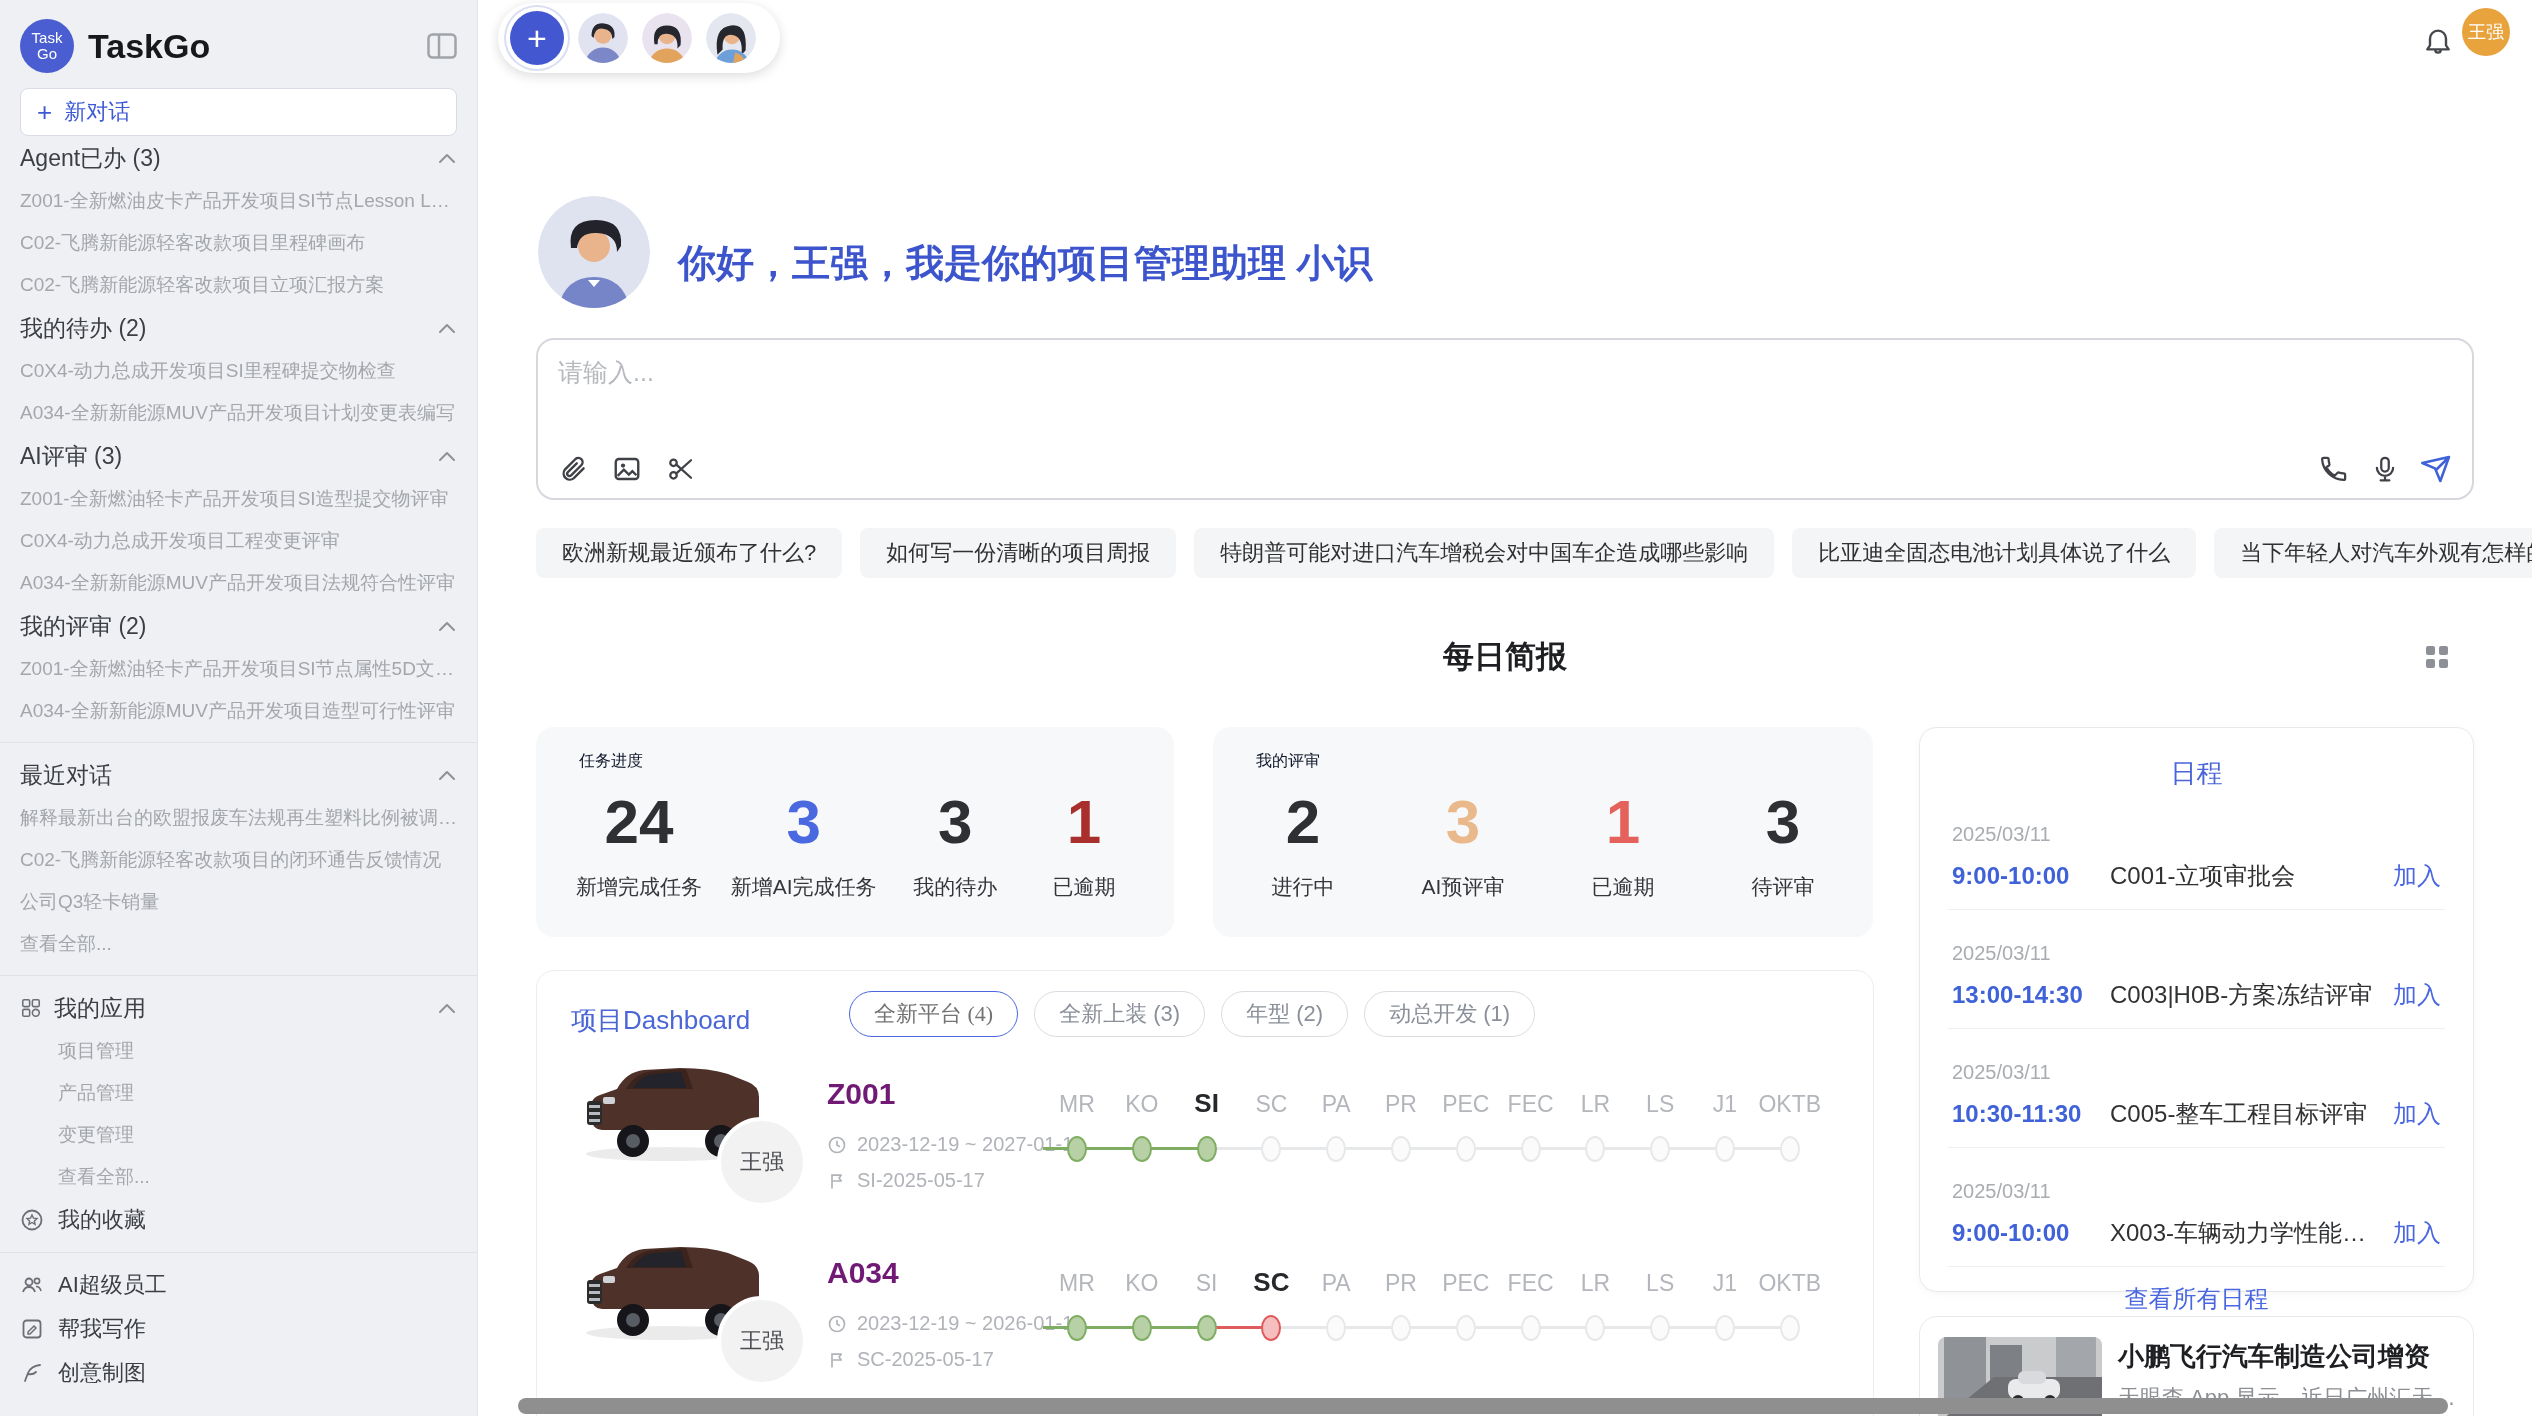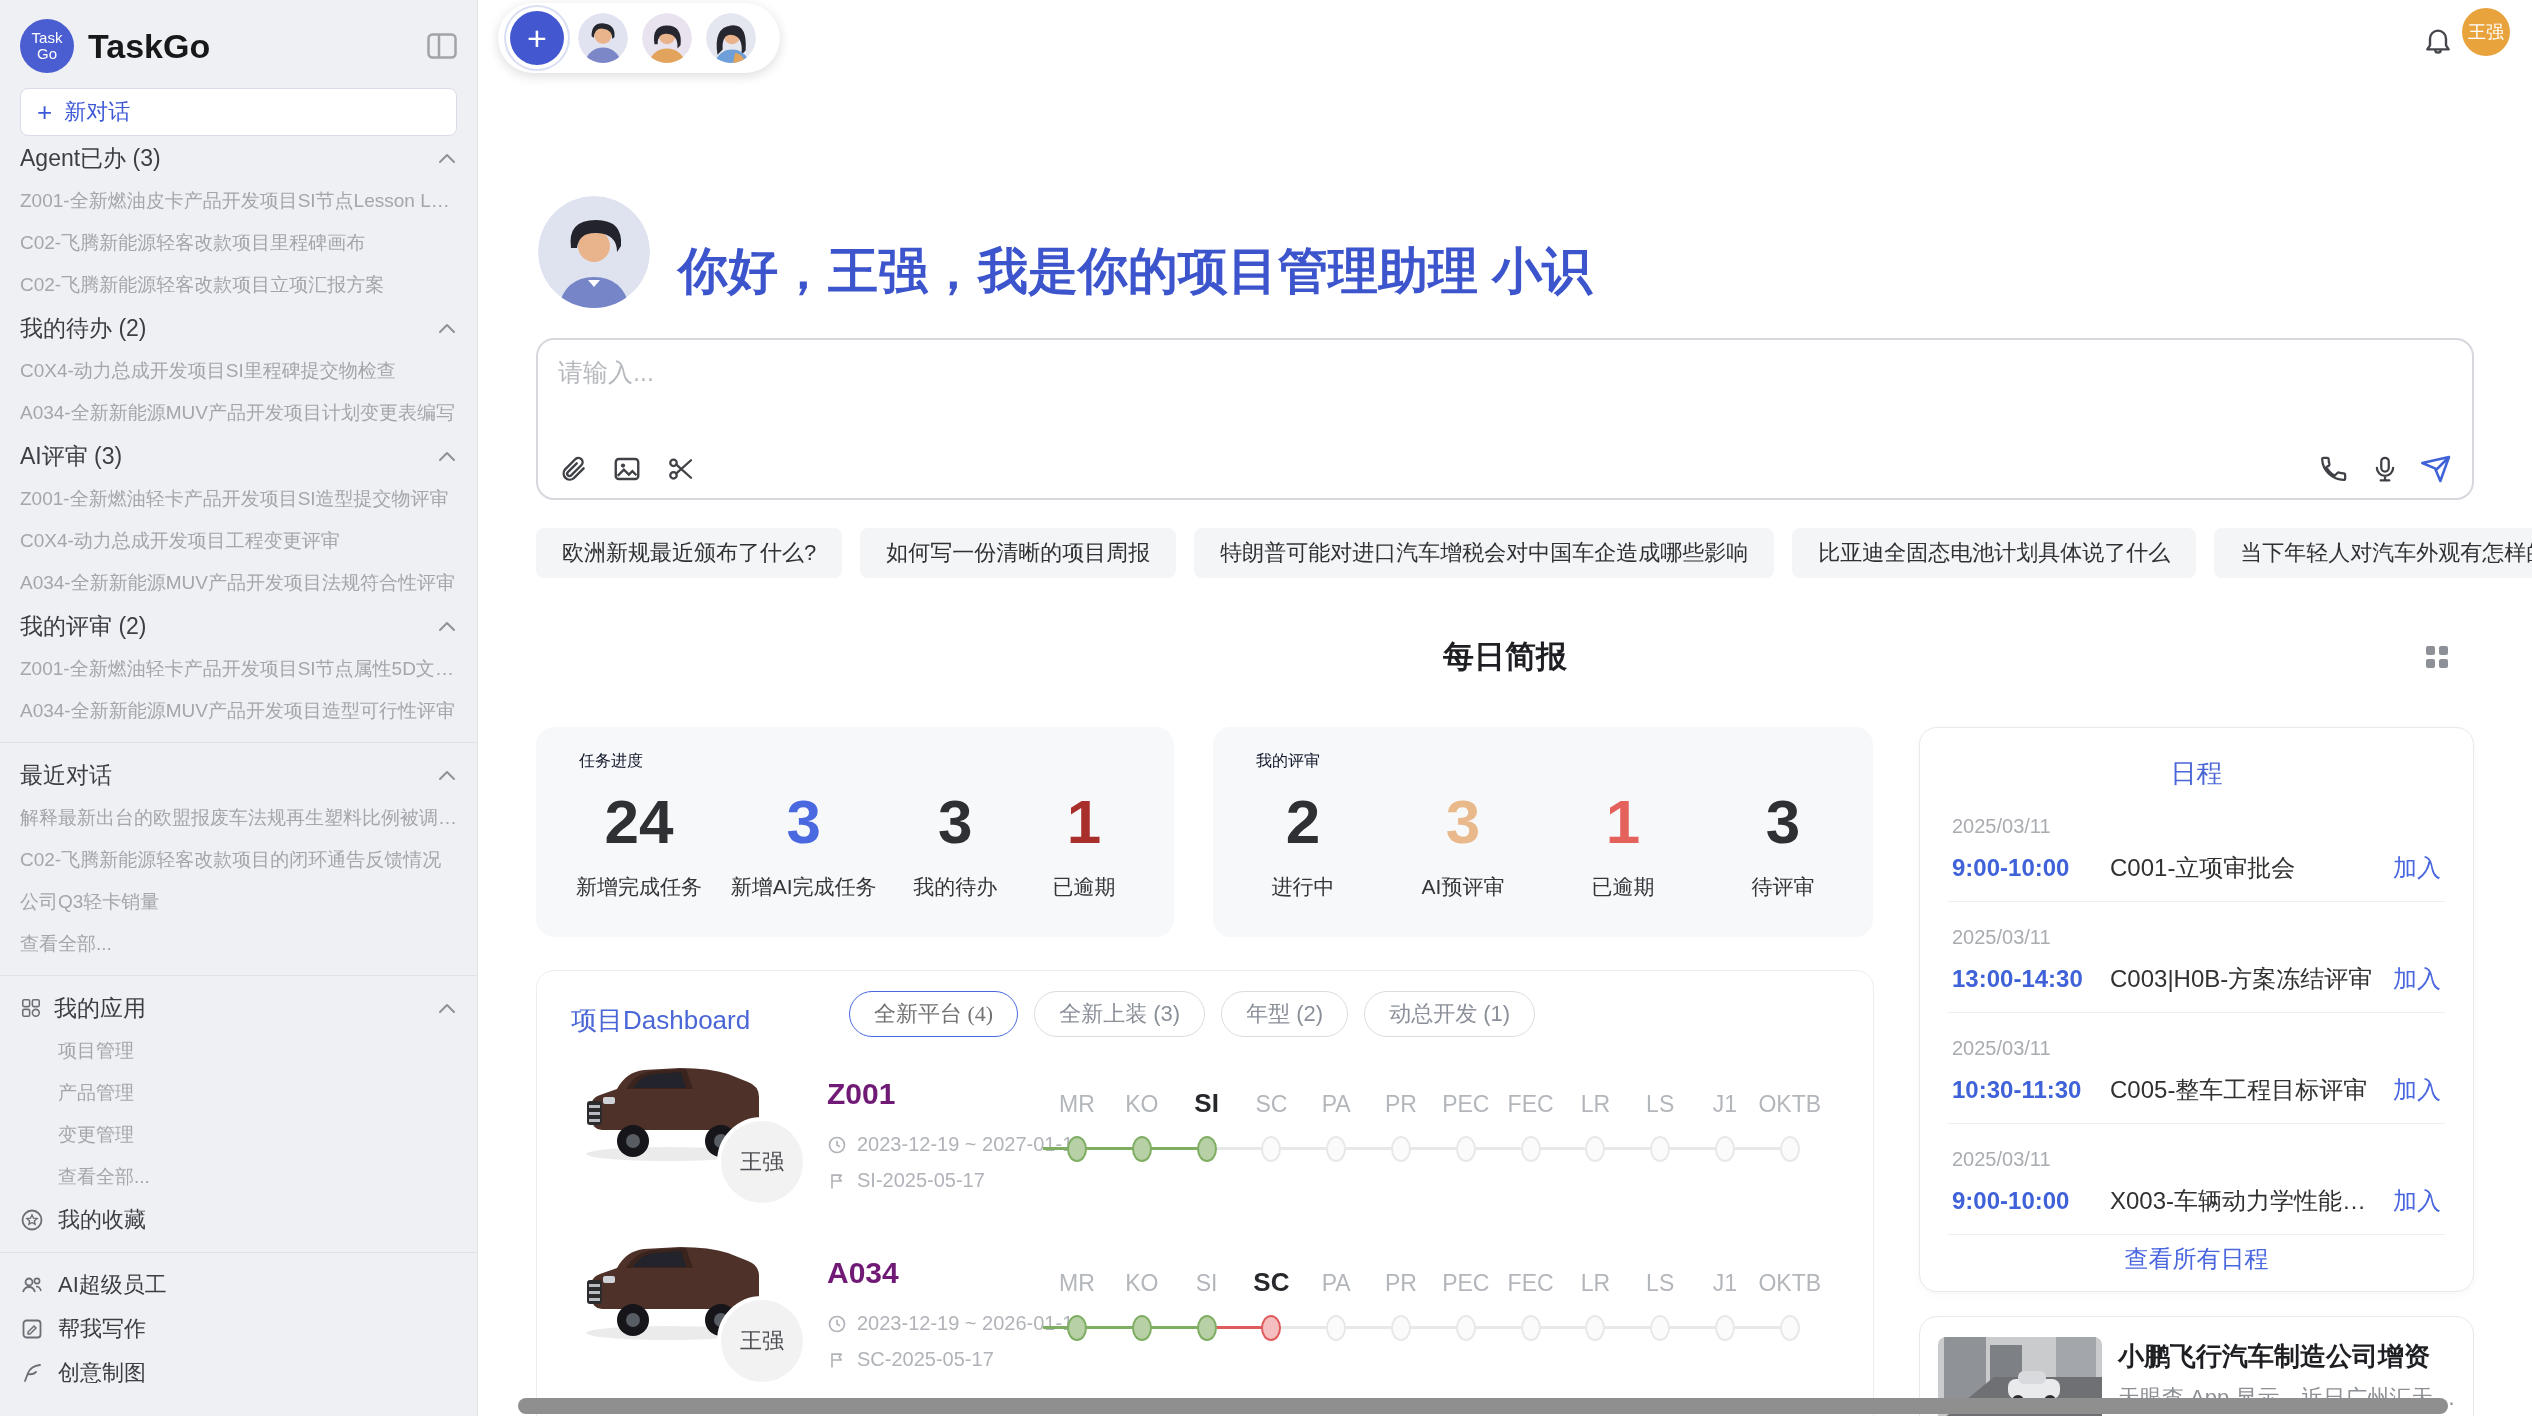--- a/index.html
+++ b/index.html
@@ -32,21 +32,21 @@
   .pill{position:absolute;left:498px;top:3px;width:282px;height:70px;background:#fff;border-radius:35px;
     box-shadow:0 3px 12px rgba(0,0,0,.14);display:flex;align-items:center;padding:0 12px;gap:14px;box-sizing:border-box;}
   .plus-btn{width:54px;height:54px;border-radius:50%;background:#4257d0;color:#fff;display:flex;
     align-items:center;justify-content:center;font-size:34px;box-shadow:0 0 0 4px #fff,0 0 0 6px #d9def2;cursor:pointer;flex:none;}
   .av{width:50px;height:50px;border-radius:50%;overflow:hidden;flex:none;cursor:pointer;}
   .bell{position:absolute;left:2422px;top:24px;cursor:pointer;}
   .user-badge{position:absolute;left:2462px;top:8px;width:48px;height:48px;border-radius:50%;
     background:#e8a33d;color:#fff;font-size:18px;display:flex;align-items:center;justify-content:center;cursor:pointer;}
   
   .hero-avatar{position:absolute;left:538px;top:196px;width:112px;height:112px;border-radius:50%;overflow:hidden;}
-  .greeting{position:absolute;left:678px;top:238px;font-size:50px;font-weight:bold;color:#3d55cc;}
+  .greeting{position:absolute;left:678px;top:238px;font-size:38px;font-weight:bold;color:#3d55cc;}
   
   .composer{position:absolute;left:536px;top:338px;width:1938px;height:162px;border:2px solid #d6d8dd;
     border-radius:18px;box-sizing:border-box;background:#fff;}
   .chat-input{position:absolute;left:18px;top:14px;width:1700px;height:60px;border:none;outline:none;resize:none;
     font-size:25px;color:#2e3033;font-family:inherit;background:transparent;}
   .chat-input::placeholder{color:#b6b9be;}
   .c-icons-left{position:absolute;left:18px;bottom:12px;display:flex;gap:20px;}
   .c-icons-right{position:absolute;right:18px;bottom:12px;display:flex;gap:18px;align-items:center;}
   .cicon{width:34px;height:34px;display:flex;align-items:center;justify-content:center;cursor:pointer;}
   
@@ -84,21 +84,21 @@
   .mlabel{position:absolute;top:50px;width:90px;text-align:center;font-size:23px;color:#b3b6ba;}
   .mlabel.cur{color:#26282c;font-weight:bold;font-size:26px;top:47px;}
   .mseg{position:absolute;top:106px;height:3px;}
   .mdot{position:absolute;top:95px;width:20px;height:26px;border-radius:50%;box-sizing:border-box;background:#fbfbfc;border:2.5px solid #e7e8ea;}
   .mdot.done{background:#b7d0a6;border-color:#7fae63;}
   .mdot.late{background:#f5bfbf;border-color:#e05c5c;}
   
   .sched{position:absolute;left:1919px;top:727px;width:555px;height:565px;background:#fff;border:1px solid #e7e9ec;
     border-radius:18px;box-sizing:border-box;box-shadow:0 2px 8px rgba(0,0,0,.04);}
   .sched-title{text-align:center;font-size:26px;color:#4b66d6;margin-top:28px;}
-  .ev{margin:8px 28px;padding:16px 4px 14px 4px;border-bottom:1px solid #efefef;height:72px;box-sizing:content-box;}
+  .ev{margin:16px 28px;padding:16px 4px 14px 4px;border-bottom:1px solid #efefef;height:72px;box-sizing:content-box;}
   .ev-date{font-size:20px;color:#a9acb1;}
   .ev-row{display:flex;align-items:center;margin-top:14px;}
   .ev-time{font-size:24px;font-weight:bold;color:#3f62d8;width:158px;flex:none;}
   .ev-title{font-size:24px;color:#303133;flex:1;white-space:nowrap;overflow:hidden;text-overflow:ellipsis;}
   .ev-join{font-size:24px;color:#4a67e0;cursor:pointer;flex:none;margin-left:10px;}
   .sched-all{text-align:center;font-size:24px;color:#4a67e0;margin-top:4px;cursor:pointer;}
   
   .news{position:absolute;left:1919px;top:1316px;width:555px;height:130px;background:#fff;border:1px solid #e7e9ec;
     border-radius:18px;box-sizing:border-box;overflow:hidden;}
   .news-img{position:absolute;left:18px;top:20px;width:164px;height:86px;border-radius:8px;overflow:hidden;}

